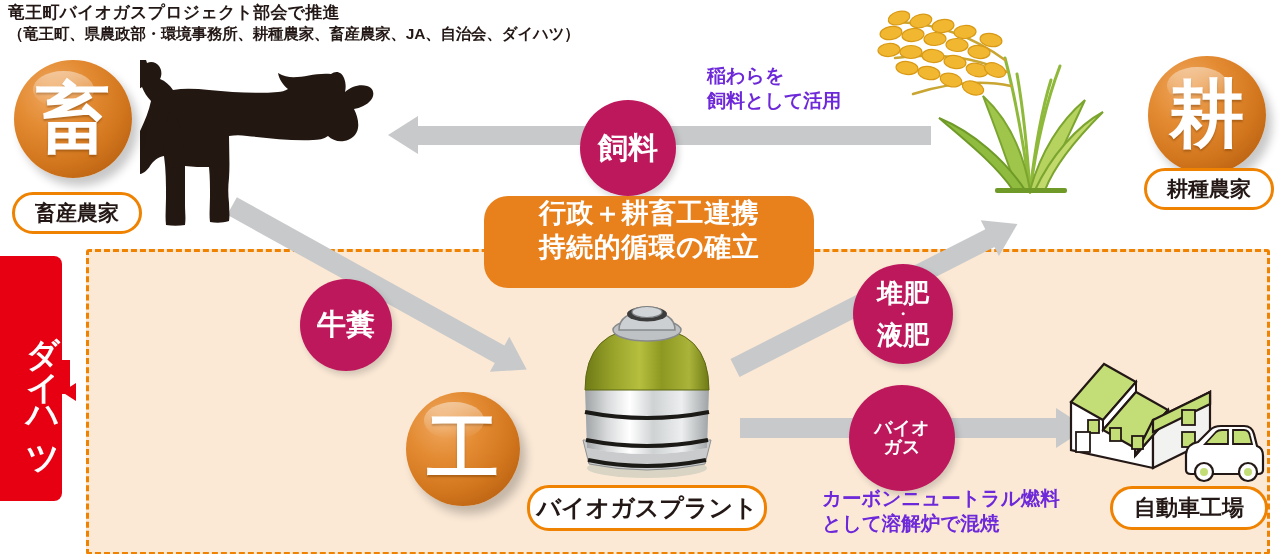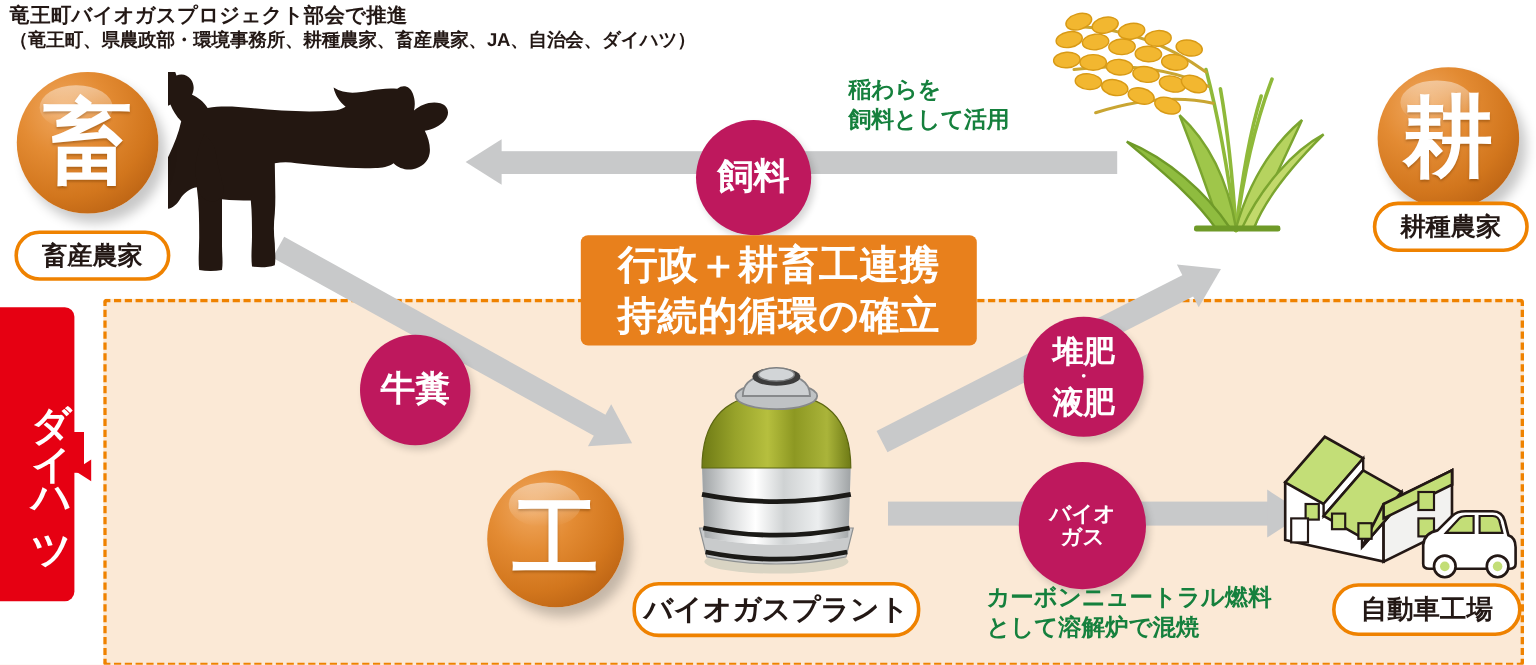--- a/index.html
+++ b/index.html
@@ -93,27 +93,27 @@
   .gcircle{
     position:absolute;z-index:22;border-radius:50%;background:#be185d;
     display:flex;align-items:center;justify-content:center;text-align:center;
     color:#fff;font-weight:bold;line-height:1.08;
     box-shadow:3px 4px 6px rgba(0,0,0,.16);
   }
 
   
   .banner{
     position:absolute;left:484px;top:196px;width:330px;height:92px;z-index:30;
-    background:#e8801c;border-radius:6px;
-    display:flex;flex-direction:column;align-items:center;justify-content:center;
-    color:#fff;font-weight:bold;font-size:33px;line-height:1.26;letter-spacing:.5px;
-  }
-
-  
-  .note{position:absolute;z-index:26;font-weight:bold;line-height:1.3;white-space:pre-line;color:#15803d;}
+    background:#e8801c;border-radius:24px;
+    display:flex;flex-direction:column;align-items:center;justify-content:flex-start;
+    color:#fff;font-weight:bold;font-size:27px;line-height:1.26;letter-spacing:.5px;
+  }
+
+  
+  .note{position:absolute;z-index:26;font-weight:bold;line-height:1.3;white-space:pre-line;color:#6d28d9;}
 
   
   #cow{position:absolute;left:140px;top:60px;width:280px;height:180px;z-index:18;}
   
   #rice{position:absolute;left:855px;top:0px;width:250px;height:222px;z-index:18;}
   
   #plant{position:absolute;left:555px;top:300px;width:185px;height:182px;z-index:18;}
   
   #factory{position:absolute;left:1058px;top:358px;width:215px;height:125px;z-index:18;}
 </style>

